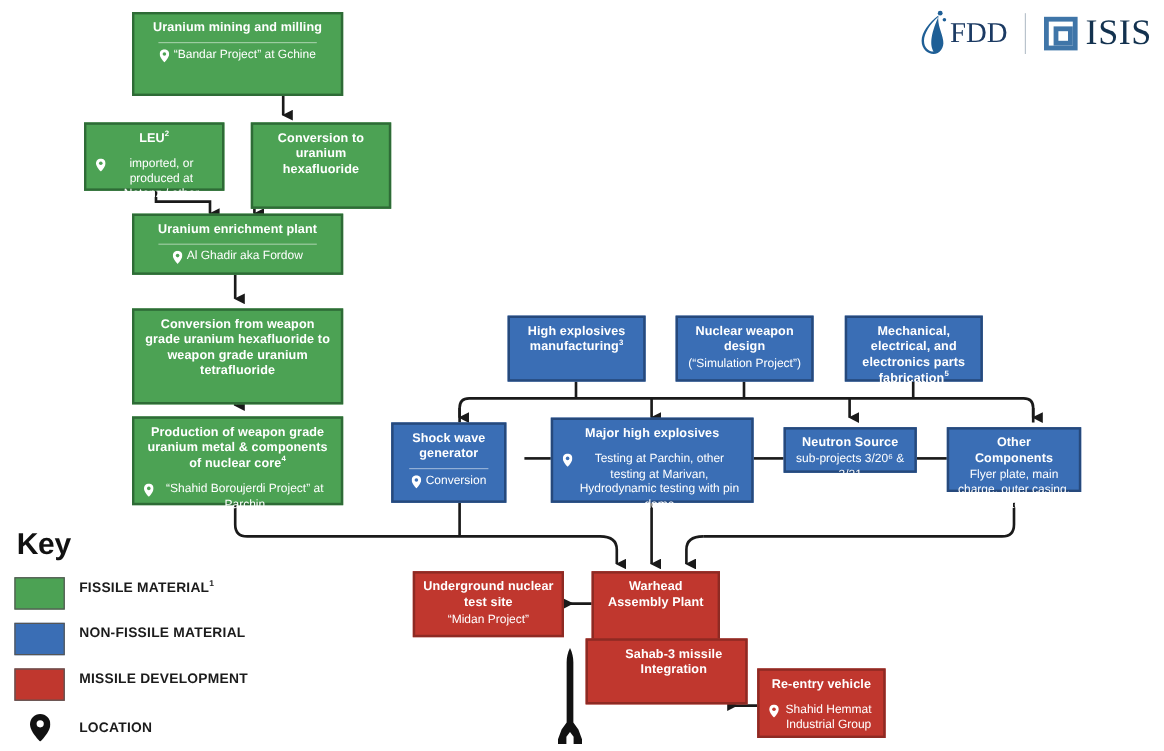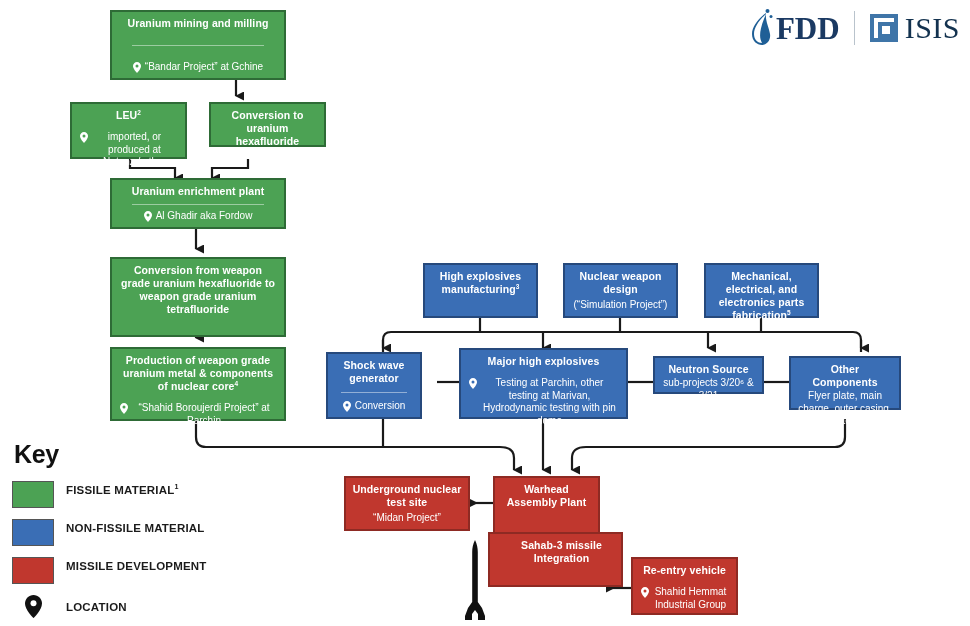--- a/index.html
+++ b/index.html
@@ -17,21 +17,21 @@
 
   
   .node{
     position:absolute;
     box-sizing:border-box;
     border-width:2px;
     border-style:solid;
     display:flex;
     flex-direction:column;
     align-items:center;
-    justify-content:space-between;
+    justify-content:flex-start;
     text-align:center;
     color:#ffffff;
     padding:5px 6px;
   }
   .node .ttl{
     font-weight:bold;
     font-size:10.5px;
     line-height:1.25;
     letter-spacing:.1px;
   }
@@ -87,21 +87,21 @@
   }
 
   
   #logos{
     position:absolute; right:10px; top:8px;
     display:flex; align-items:center; gap:14px;
   }
   .fdd{ display:flex; align-items:center; gap:2px; }
   .fddtext{
     font-family:"Liberation Serif", serif;
-    font-size:31px; font-weight:bold; color:#1b3a63;
+    font-size:24px; font-weight:normal; color:#1b3a63;
     letter-spacing:0px; line-height:1;
   }
   .divider{ width:1px; height:34px; background:#b9c3cc; }
   .isis{ display:flex; align-items:center; gap:6px; }
   .isistext{
     font-family:"Liberation Serif", serif;
     font-size:30px; color:#13324f; letter-spacing:.5px; line-height:1;
   }
 
   sup{ font-size:.62em; vertical-align:super; line-height:0; }
@@ -206,21 +206,21 @@
     <div class="rule"></div>
     <div class="subwrap">
       <svg class="pin" viewBox="0 0 8 11">
         <path d="M4 0C1.8 0 0 1.8 0 4c0 3 4 7 4 7s4-4 4-7c0-2.2-1.8-4-4-4z" fill="#ffffff"></path>
         <circle cx="4" cy="4" r="1.5" fill="#4CA254"></circle>
       </svg>
       <span class="sub">imported, or produced at Natanz / other sites</span>
     </div>
   </div>
 
-  <div class="node green" style="left:209px;top:102px;width:117px;height:45px;">
+  <div class="node green" style="left:209px;top:102px;width:117px;height:72px;">
     <div class="ttl">Conversion to uranium hexafluoride</div>
   </div>
 
   <div class="node green" style="left:110px;top:178px;width:176px;height:51px;">
     <div class="ttl">Uranium enrichment plant</div>
     <div class="rule"></div>
     <div class="subwrap">
       <svg class="pin" viewBox="0 0 8 11">
         <path d="M4 0C1.8 0 0 1.8 0 4c0 3 4 7 4 7s4-4 4-7c0-2.2-1.8-4-4-4z" fill="#ffffff"></path>
         <circle cx="4" cy="4" r="1.5" fill="#4CA254"></circle>

